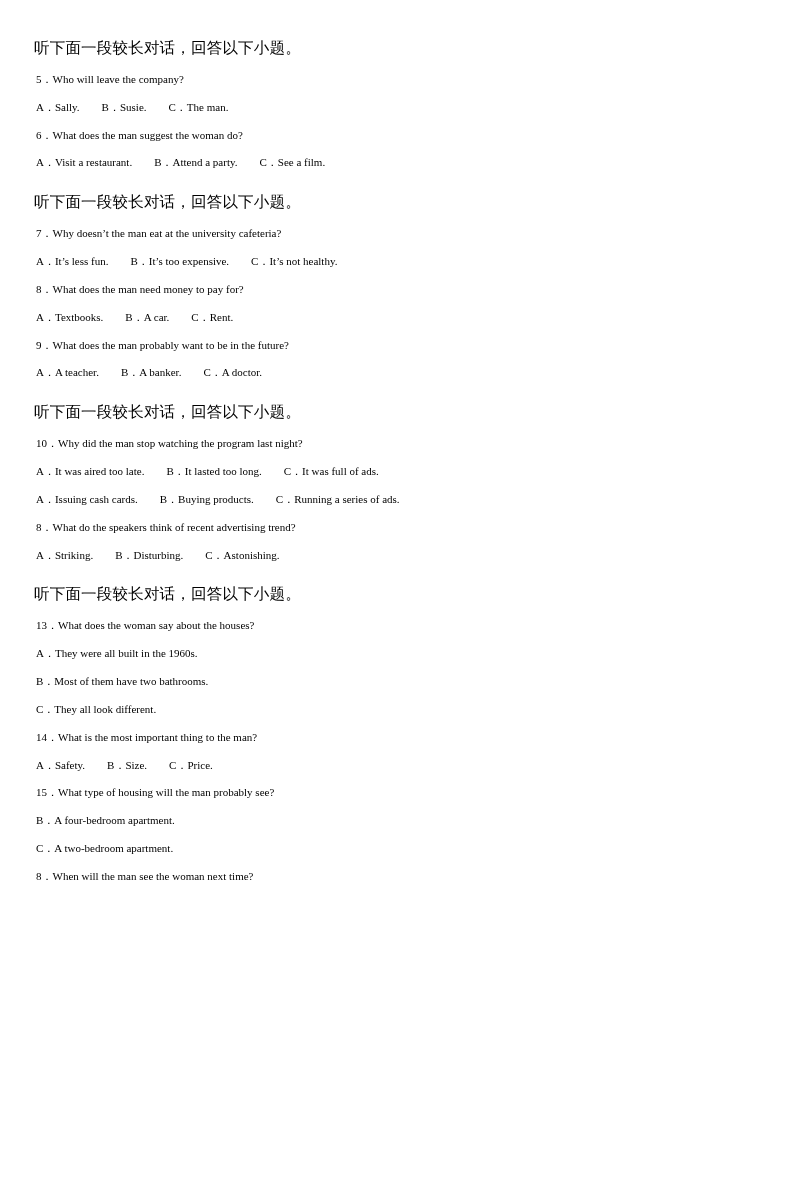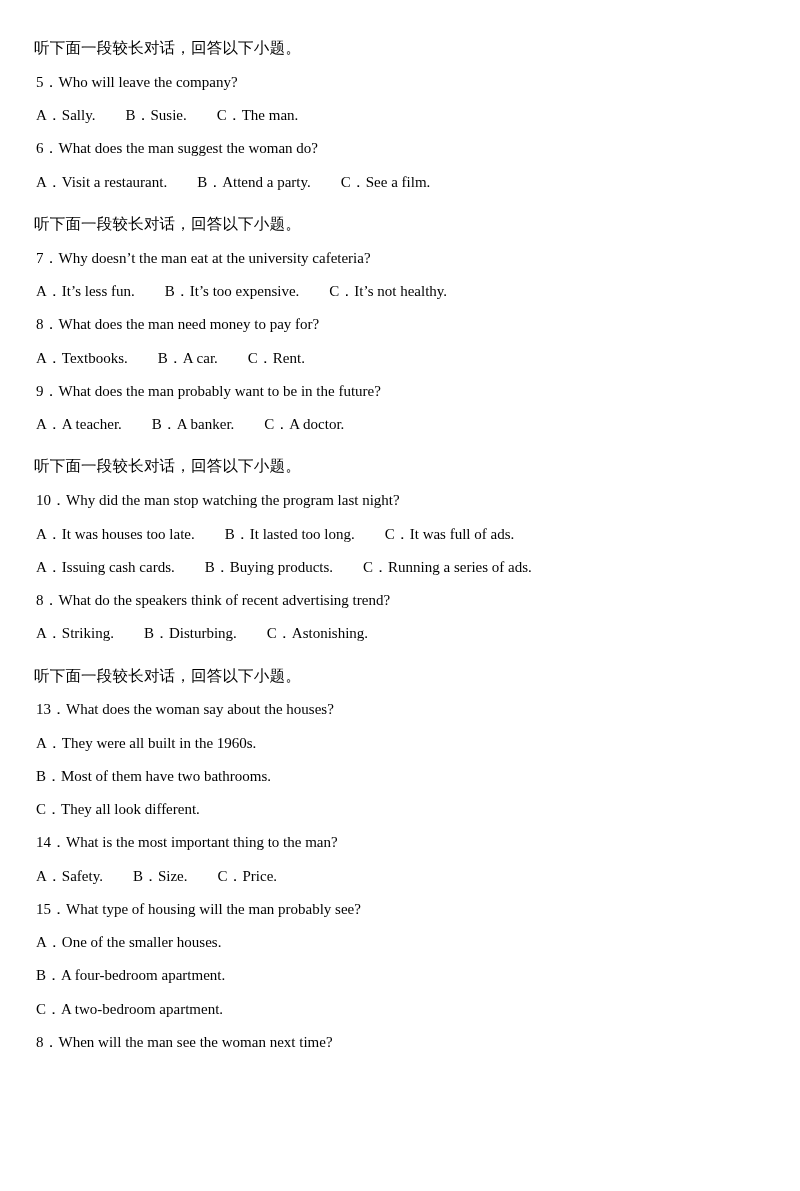--- a/index.html
+++ b/index.html
@@ -29,21 +29,21 @@
   }
   .heading-cn {
     font-family: "DejaVu Sans", sans-serif;
     font-size: 15.5px;
     line-height: 1.35;
     margin: 0 0 13px 0;
     padding-top: 9px;
     letter-spacing: 0.2px;
   }
   .qline {
-    font-size: 15px;
+    font-size: 11px;
     line-height: 1.35;
     margin: 0 0 13px 0;
     white-space: pre;
     font-family: "Liberation Serif", serif;
   }
   .indent-q {
     padding-left: 2px;
   }
   .opts {
     padding-left: 2px;
@@ -68,34 +68,33 @@
     <div class="qline opts">A．It’s less fun.　　B．It’s too expensive.　　C．It’s not healthy.</div>
     <div class="qline indent-q">8．What does the man need money to pay for?</div>
     <div class="qline opts">A．Textbooks.　　B．A car.　　C．Rent.</div>
     <div class="qline indent-q">9．What does the man probably want to be in the future?</div>
     <div class="qline opts">A．A teacher.　　B．A banker.　　C．A doctor.</div>
   </div>
 
   <div class="block">
     <div class="heading-cn">听下面一段较长对话，回答以下小题。</div>
     <div class="qline indent-q">10．Why did the man stop watching the program last night?</div>
-    <div class="qline opts">A．It was houses too late.　　B．It lasted too long.　　C．It was full of ads.</div>
+    <div class="qline opts">A．It was aired too late.　　B．It lasted too long.　　C．It was full of ads.</div>
     <div class="qline opts">A．Issuing cash cards.　　B．Buying products.　　C．Running a series of ads.</div>
     <div class="qline indent-q">8．What do the speakers think of recent advertising trend?</div>
     <div class="qline opts">A．Striking.　　B．Disturbing.　　C．Astonishing.</div>
   </div>
 
   <div class="block">
     <div class="heading-cn">听下面一段较长对话，回答以下小题。</div>
     <div class="qline indent-q">13．What does the woman say about the houses?</div>
     <div class="qline opts">A．They were all built in the 1960s.</div>
     <div class="qline opts">B．Most of them have two bathrooms.</div>
     <div class="qline opts">C．They all look different.</div>
     <div class="qline indent-q">14．What is the most important thing to the man?</div>
     <div class="qline opts">A．Safety.　　B．Size.　　C．Price.</div>
     <div class="qline indent-q">15．What type of housing will the man probably see?</div>
-    <div class="qline opts">A．One of the smaller houses.</div>
     <div class="qline opts">B．A four-bedroom apartment.</div>
     <div class="qline opts">C．A two-bedroom apartment.</div>
     <div class="qline indent-q">8．When will the man see the woman next time?</div>
   </div>
 
 </div>
 
 </body></html>

